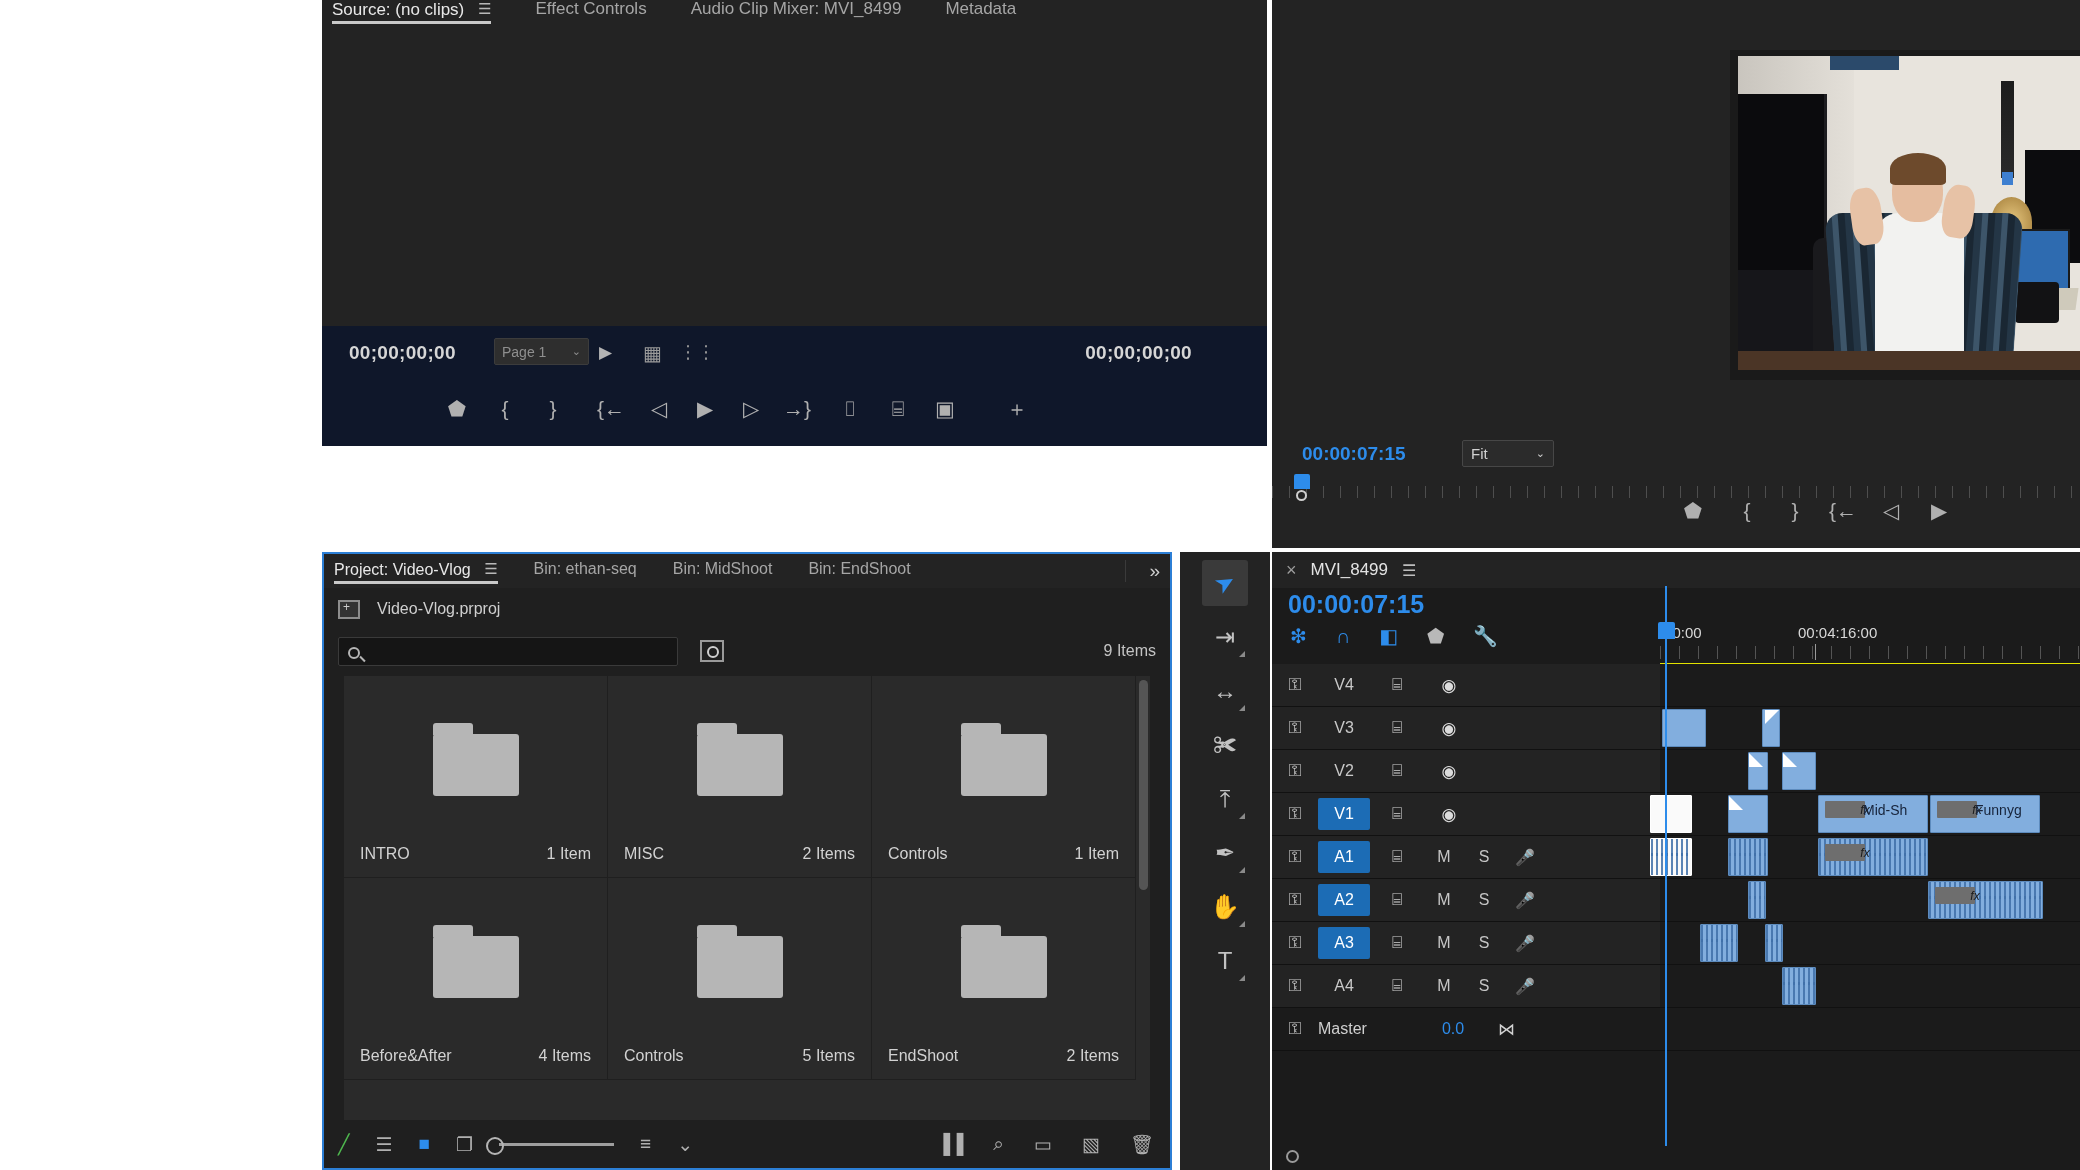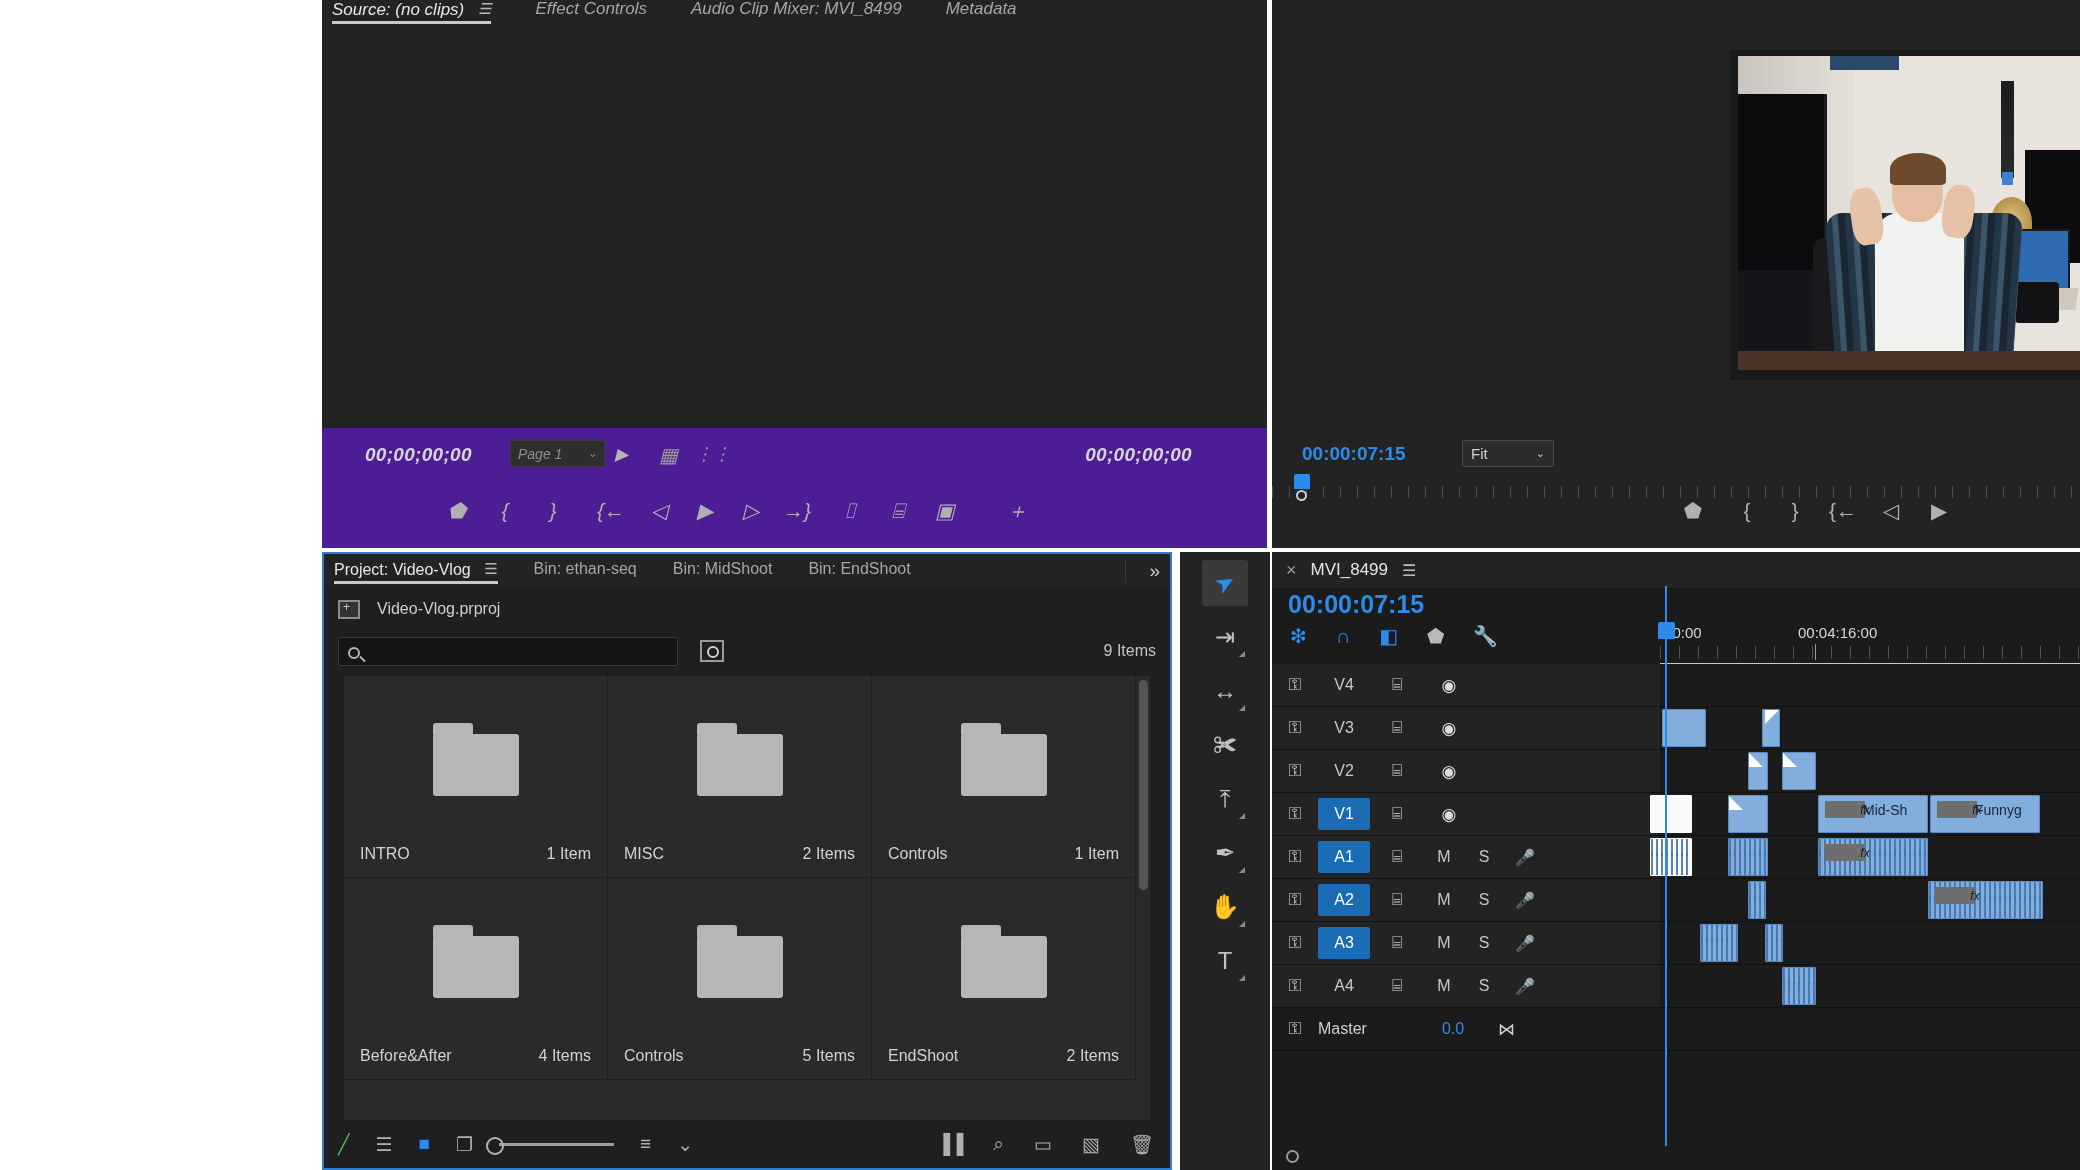--- a/index.html
+++ b/index.html
@@ -7,44 +7,43 @@
   body{
     width:2080px; height:1170px; overflow:hidden;
     font-family:"Liberation Sans", sans-serif;
     color:#c8c8c8;
     position:relative;
   }
   .app{ position:absolute; inset:0; background:#ffffff; }
 
   
   #source-panel{
-    position:absolute; left:322px; top:0; width:945px; height:548px;
-    background:#4c1d95;
-    font-style:italic;
+    position:absolute; left:322px; top:0; width:945px; height:446px;
+    background:#0f172a;
   }
   .tabbar{
     position:absolute; left:0; top:0; width:100%; height:26px;
     background:#232323; display:flex; align-items:flex-start;
   }
   .tab{
     font-size:17px; color:#a6a6a6; padding:0 0 4px 0; margin-right:44px;
     white-space:nowrap; position:relative; line-height:18px;
   }
   .tab.active{ color:#e8e8e8; }
   .tab.active .underline{
     position:absolute; left:0; right:0; bottom:-1px; height:3px; background:#c9c9c9;
   }
   .tab .burger{ display:inline-block; margin-left:9px; color:#b8b8b8; font-size:15px; vertical-align:1px;}
 
   #source-stage{
     position:absolute; left:0; top:26px; right:0; bottom:120px;
     background:#232323;
   }
   .src-tc-row{
-    position:absolute; left:16px; right:0; bottom:74px; height:34px;padding-left:8px;
+    position:absolute; left:0; right:0; bottom:74px; height:34px;padding-left:8px;
   }
   .tc{
     font-size:19px; color:#d6d6d6; letter-spacing:0.3px;
     font-family:"Liberation Sans", sans-serif; font-weight:bold;
   }
   #source-tc-left{ position:absolute; left:27px; top:4px; }
   #source-tc-right{ position:absolute; right:75px; top:4px; }
   .page-select{
     position:absolute; left:172px; top:0px; width:95px; height:27px;
     background:#2e2e2e; border:1px solid #3c3c3c; border-radius:2px;

